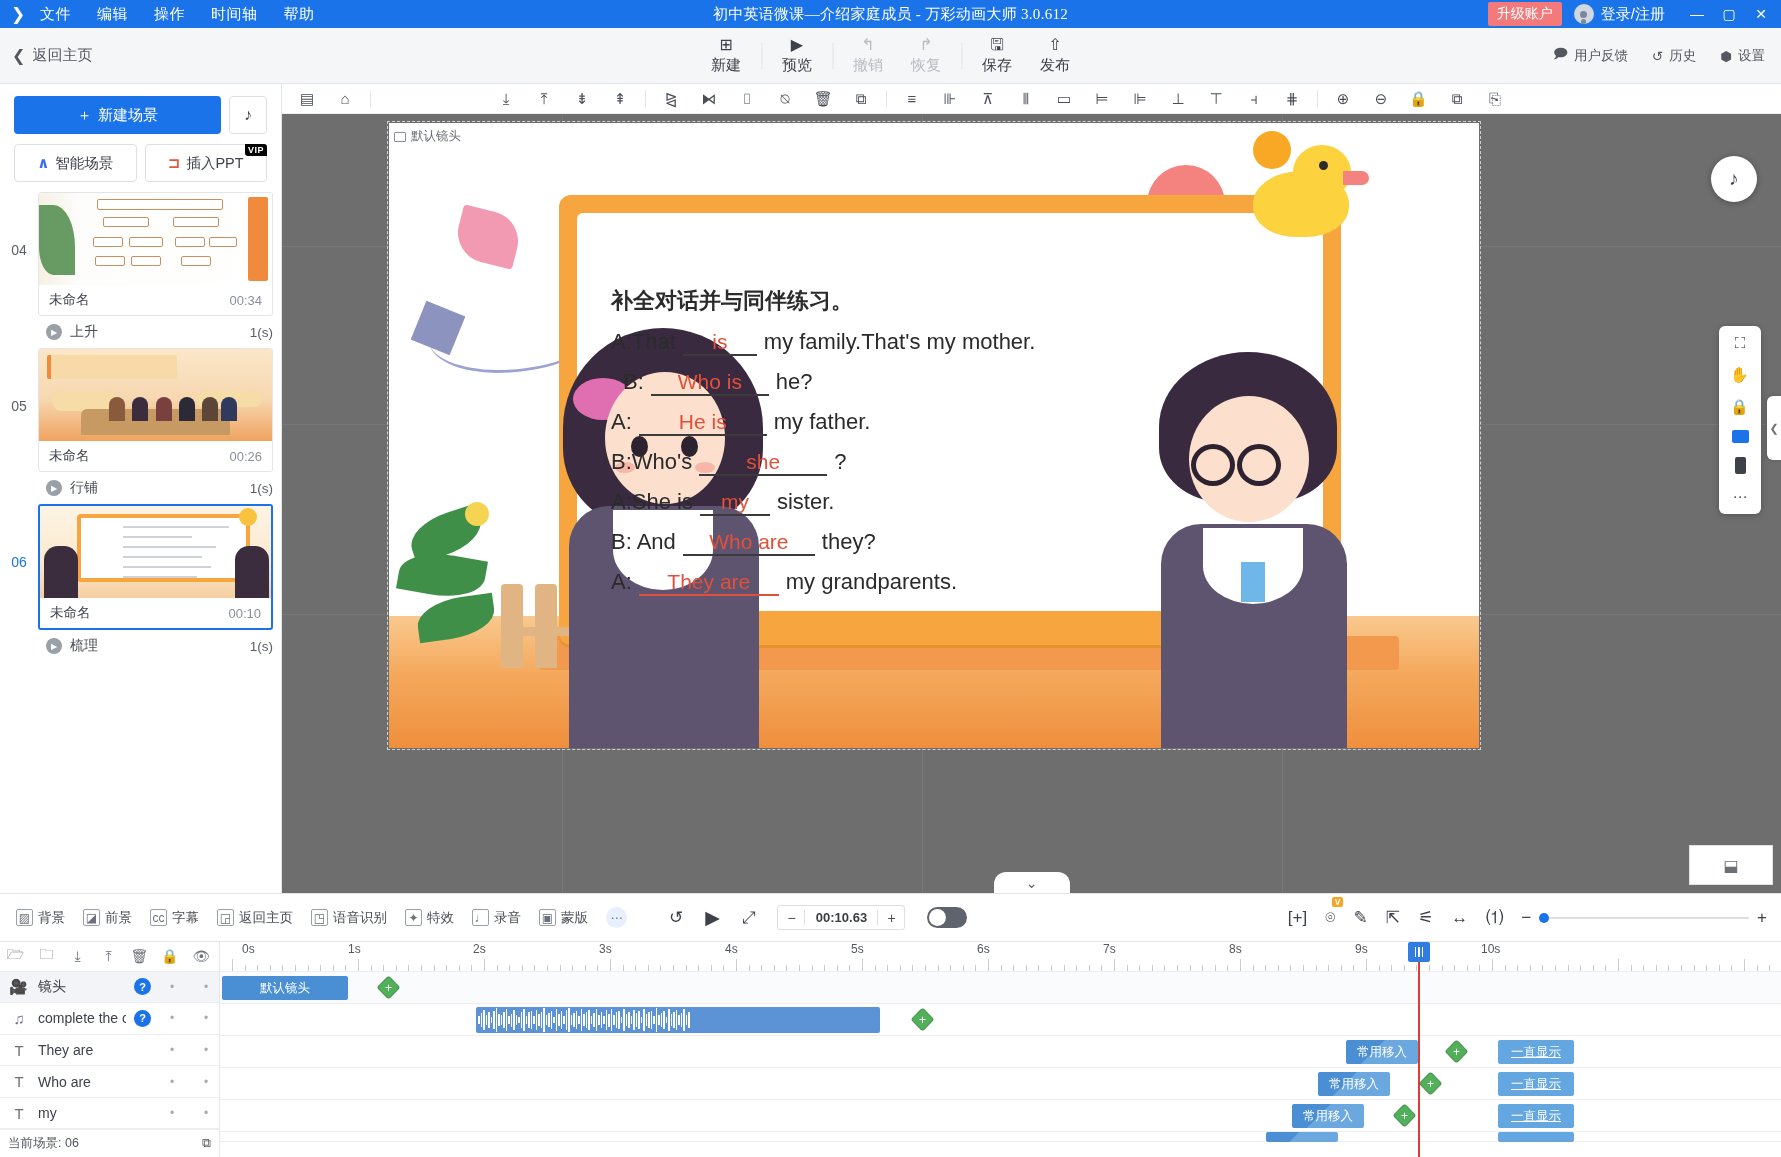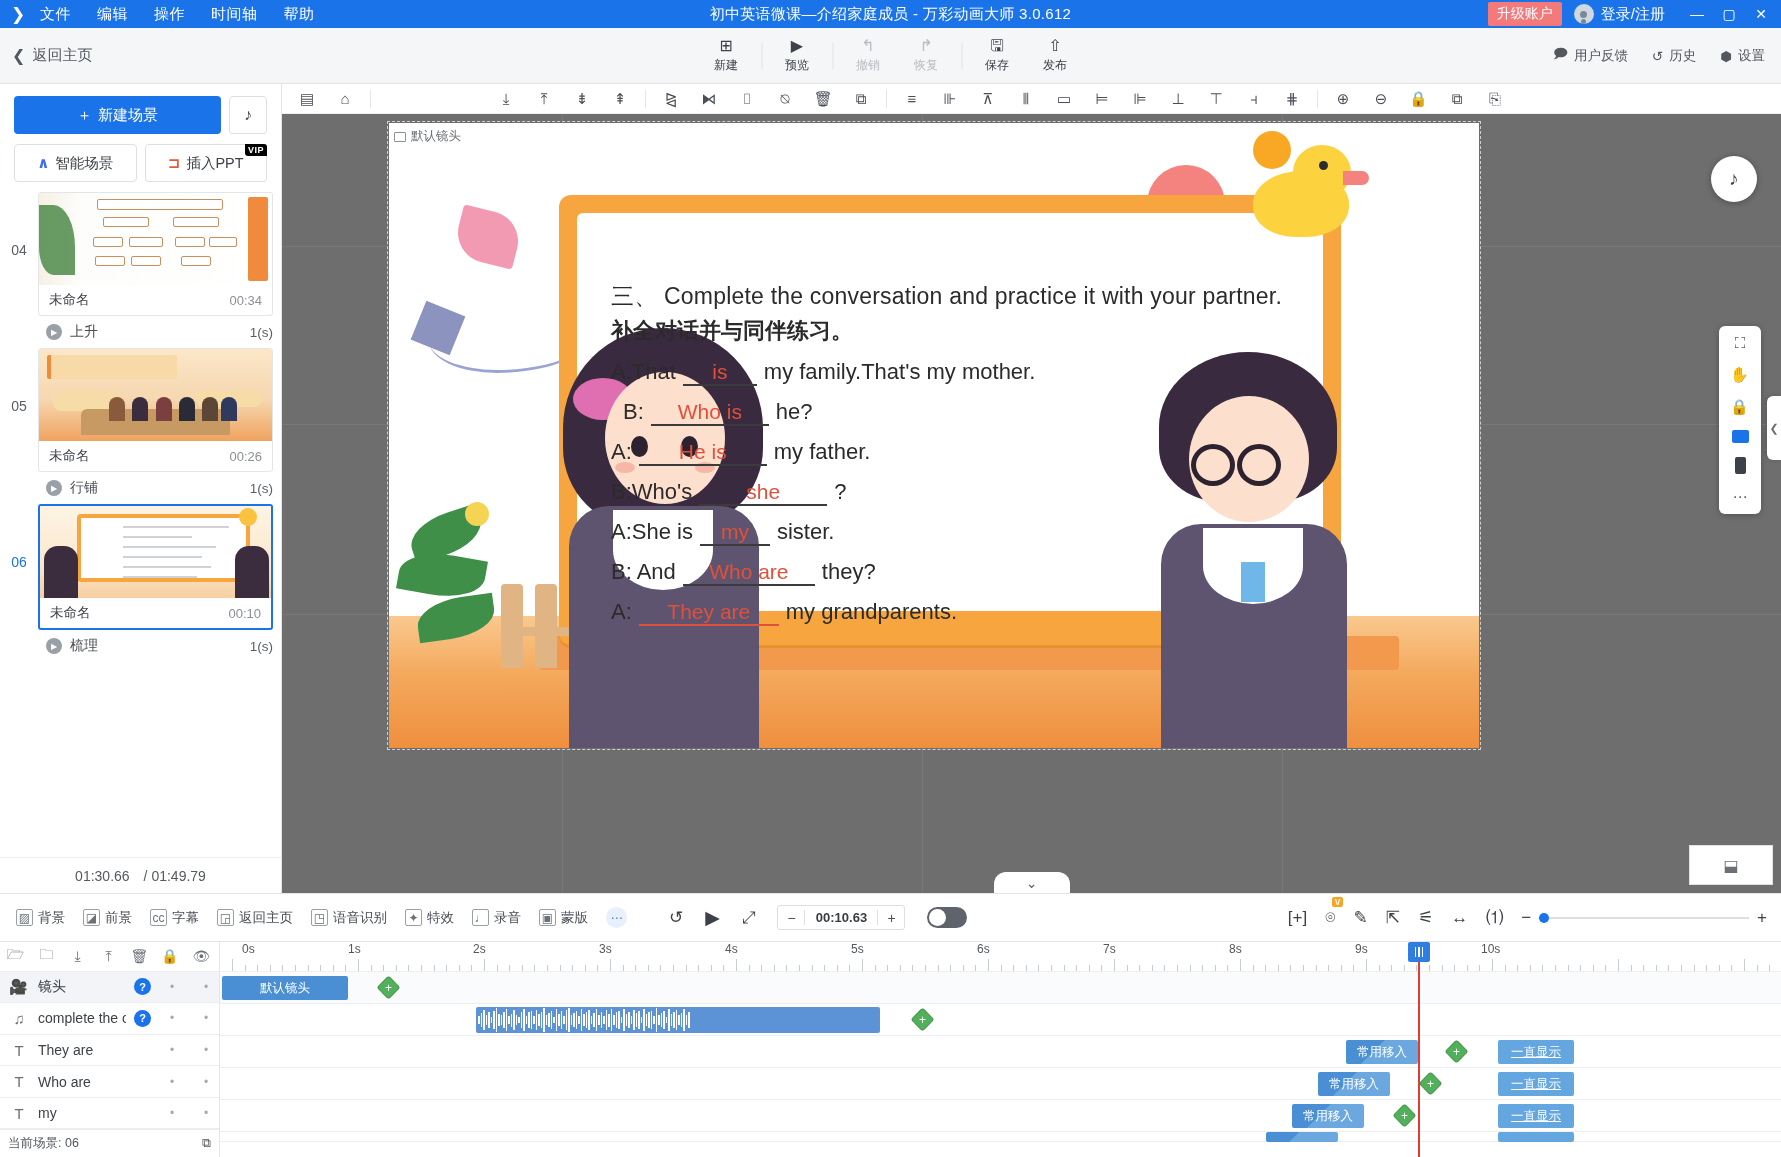--- a/index.html
+++ b/index.html
@@ -14,21 +14,21 @@
   
   .titlebar{
     height:28px; background:#1a73e8; display:flex; align-items:center;
     color:#fff; font-size:15px; position:relative; flex:0 0 28px;
   }
   .logo{ width:36px; display:flex; align-items:center; justify-content:center; font-size:17px; }
   .menu{ display:flex; align-items:center; gap:26px; margin-left:4px; }
   .menu span{ cursor:default; font-size:15px; letter-spacing:.5px; }
   .wintitle{
     position:absolute; left:0; right:0; text-align:center; font-size:15px;
-    pointer-events:none; letter-spacing:.3px;
+    pointer-events:none; letter-spacing:.3px;font-family:Liberation Serif, serif;
   }
   .tb-right{ margin-left:auto; display:flex; align-items:center; gap:0px; padding-right:4px; z-index:2; }
   .upgrade{
     background:#f4797b; color:#fff; font-size:14px; padding:3px 9px; border-radius:2px; margin-right:12px;
   }
   .acct{ display:flex; align-items:center; gap:7px; font-size:15px; margin-right:16px; }
   .avatar{
     width:20px;height:20px;border-radius:50%;background:#cfd8e3;display:flex;align-items:center;justify-content:center;
   }
   .avatar i{ display:block; width:7px;height:7px;border-radius:50%;background:#7b8899; box-shadow:0 7px 0 -1px #7b8899; }
@@ -38,21 +38,21 @@
   .toolbar2{
     height:56px; background:#f5f6f8; border-bottom:1px solid #e2e4e8;
     display:flex; align-items:center; position:relative; flex:0 0 56px;
   }
   .home-back{ display:flex; align-items:center; gap:7px; margin-left:12px; font-size:15px; color:#53575e; }
   .chev{ font-size:16px; }
   .center-tools{ position:absolute; left:50%; transform:translateX(-50%); display:flex; align-items:center; }
   .ctool{ width:58px; display:flex; flex-direction:column; align-items:center; gap:2px; color:#3d4149; }
   .ctool.dis{ color:#b9bcc2; }
   .ctool .ic{ font-size:16px; line-height:16px; height:18px; display:flex; align-items:center; }
-  .ctool .lb{ font-size:12px; }
+  .ctool .lb{ font-size:15px; }
   .vdiv{ width:1px; height:26px; background:#dfe1e5; margin:0 6px; }
   .tb2-right{ margin-left:auto; display:flex; align-items:center; gap:24px; padding-right:16px; color:#53575e; font-size:13.5px;}
   .tb2-right .it{ display:flex; align-items:center; gap:6px; }
 
   
   .main{ flex:1; display:flex; min-height:0; }
 
   
   .left{
     width:282px; flex:0 0 282px; background:#fff; border-right:1px solid #e2e4e8;
@@ -467,24 +467,20 @@
             </div>
           </div>
         </div>
         <div class="trans">
           <span class="pl">▶</span>
           <span>梳理</span>
           <span class="sec">1(s)</span>
         </div>
       </div>
 
-      <div class="timebar">
-        <span>01:30.66</span>
-        <span>/ 01:49.79</span>
-      </div>
     </div>
 
     <div class="center">
       <div class="canvas-tools">
         <div class="ct">▤</div>
         <div class="ct">⌂</div>
         <div class="ctsep"></div>
         <div class="ct" style="margin-left:110px">⤓</div>
         <div class="ct">⤒</div>
         <div class="ct">⇟</div>
@@ -580,24 +576,20 @@
             <div class="hair"></div>
               <div class="face"></div>
             <div class="glass gl"></div>
               <div class="glass gr"></div>
             <div class="body"></div>
               <div class="collar"></div>
               <div class="tie"></div>
           </div>
 
           <div class="qtext">
-            <div class="q-h1">
-              <span>三、</span>
-              <span>Complete the conversation and practice it with your partner.</span>
-            </div>
             <div class="q-h2">补全对话并与同伴练习。</div>
 
             <div class="line">
               <span>A:That</span>
               <span class="blank" style="width:74px">is</span>
               <span>my family.That's my mother.</span>
             </div>
             <div class="line indent2">
               <span>B:</span>
               <span class="blank" style="width:118px">Who is</span>

